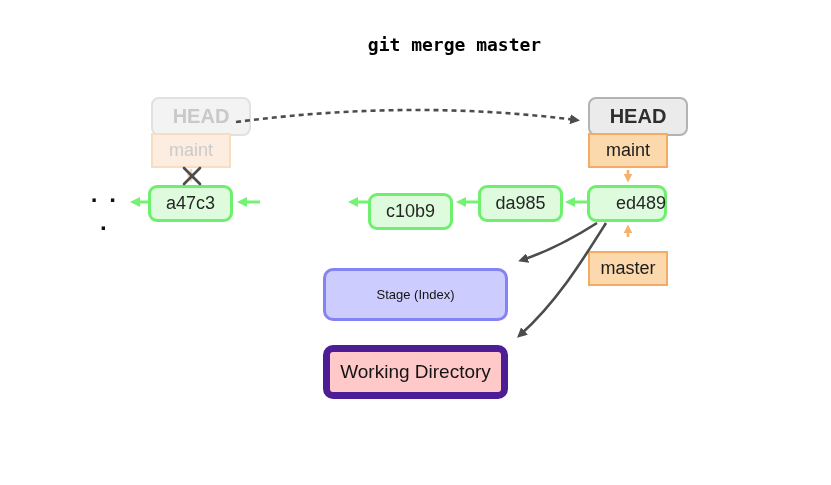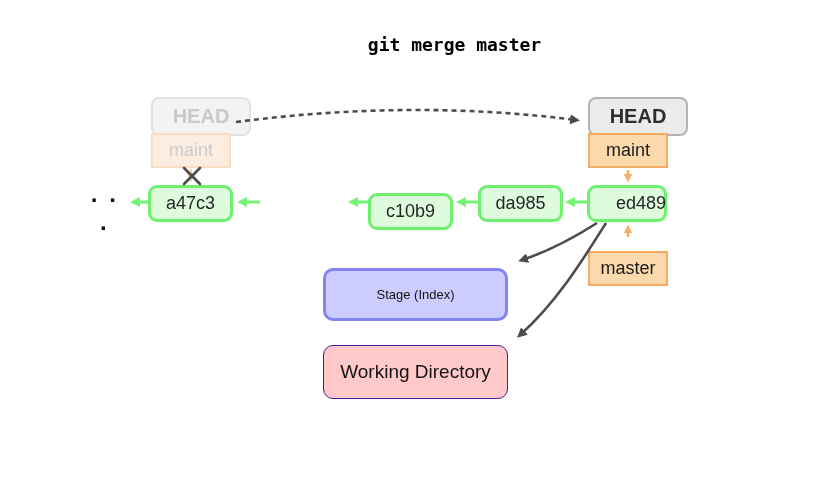--- a/index.html
+++ b/index.html
@@ -52,21 +52,21 @@
   .pos-branch       { left:588px; top:133px; }
   .master-box       { left:588px; top:251px; }
 
   .stage-box {
     left:323px; top:268px; width:185px; height:53px;
     border:3px solid #8383f2; background:#ccccff;
     border-radius:10px; font-size:13px; color:#141414;
   }
   .working-box {
     left:323px; top:345px; width:185px; height:54px;
-    border:1px solid #4c1d95; background:#ffc9c9;
+    border:7px solid #4c1d95; background:#ffc9c9;
     border-radius:10px; font-size:19px; color:#141414;
   }
 
   .ellipsis {
     position:absolute; left:82px; top:186px; width:46px;
     text-align:center; font-size:24px; font-weight:bold;
     letter-spacing:2px; color:#111;
   }
 
   svg.arrows {

